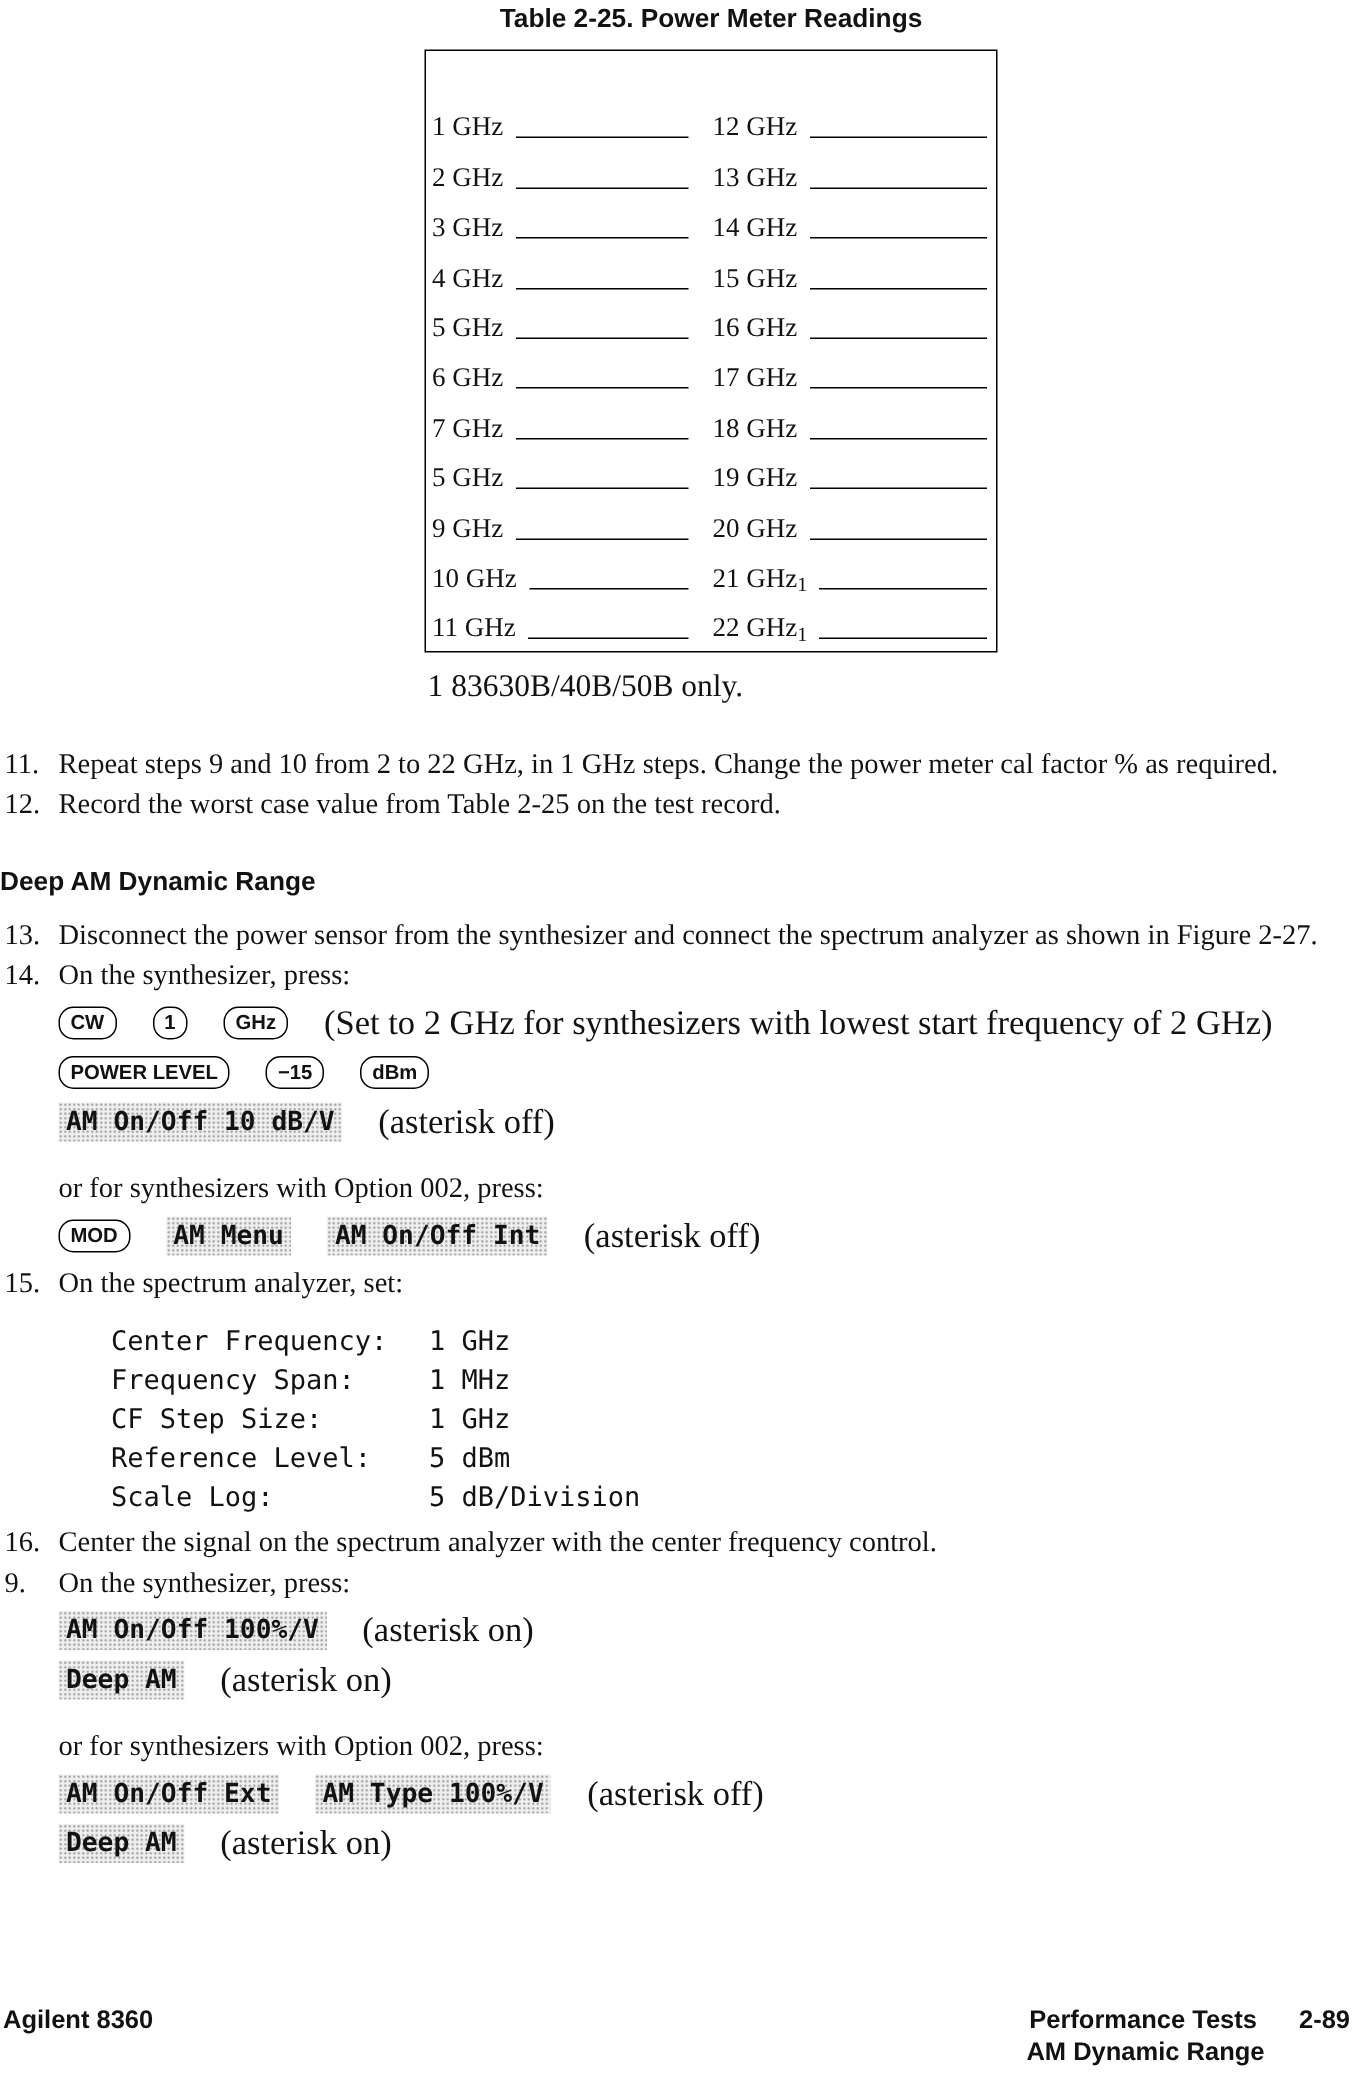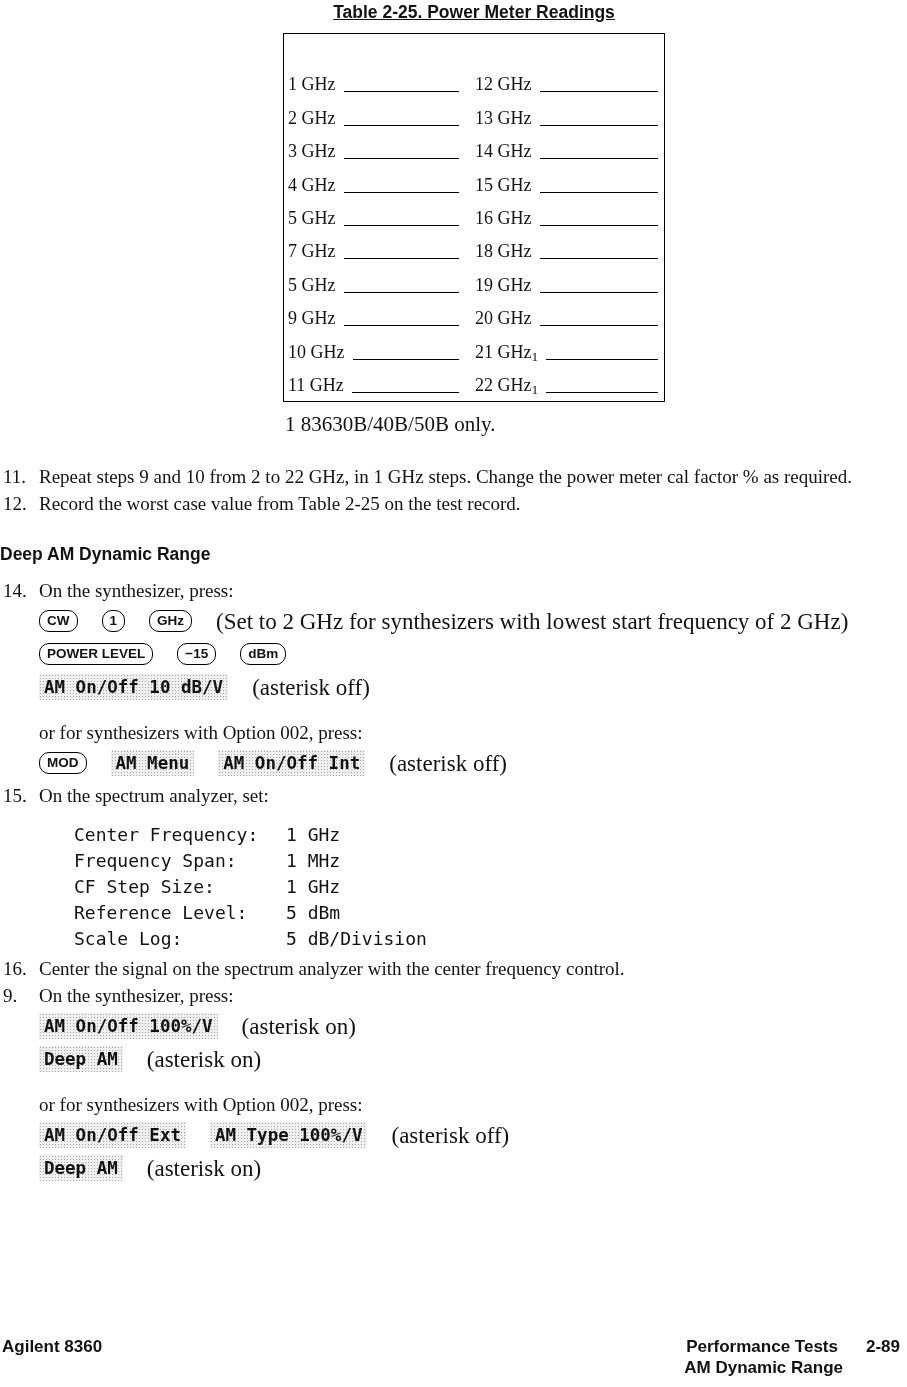--- a/index.html
+++ b/index.html
@@ -9,21 +9,21 @@
     font-family:"Liberation Serif", serif;
     font-size:19px; line-height:27px;
     position:relative; overflow:hidden;
   }
 
   
   .doc-title {
     width:382px; margin:2px 0 0 283px;
     text-align:center;
     font-family:"Liberation Sans", sans-serif;
-    font-weight:bold; font-size:17.5px; line-height:20px;text-decoration:underline;
+    font-weight:bold; font-size:17.5px; line-height:20px;
   }
   .pm-table {
     box-sizing:border-box;
     width:382px; margin:11px 0 0 283px;
     border:1.3px solid #000;
     padding:28px 6px 5px 4px;
   }
   .trow { display:flex; height:33.4px; align-items:flex-end; }
   .tcell { display:flex; align-items:flex-end; }
   .tcell.left  { width:172px; }
@@ -135,20 +135,30 @@
         <span class="tlabel">5 GHz</span>
         <span class="blank"></span>
       </div>
     <div class="tcell right">
         <span class="tlabel">16 GHz</span>
         <span class="blank"></span>
       </div>
   </div>
   <div class="trow">
     <div class="tcell left">
+        <span class="tlabel">6 GHz</span>
+        <span class="blank"></span>
+      </div>
+    <div class="tcell right">
+        <span class="tlabel">17 GHz</span>
+        <span class="blank"></span>
+      </div>
+  </div>
+  <div class="trow">
+    <div class="tcell left">
         <span class="tlabel">7 GHz</span>
         <span class="blank"></span>
       </div>
     <div class="tcell right">
         <span class="tlabel">18 GHz</span>
         <span class="blank"></span>
       </div>
   </div>
   <div class="trow">
     <div class="tcell left">
@@ -203,20 +213,24 @@
     <div class="step-body">Repeat steps 9 and 10 from 2 to 22 GHz, in 1 GHz steps. Change the power meter cal factor % as required.</div>
   </div>
 
   <div class="step">
     <div class="step-num">12.</div>
     <div class="step-body">Record the worst case value from Table 2-25 on the test record.</div>
   </div>
 
   <div class="section-heading">Deep AM Dynamic Range</div>
 
+  <div class="step">
+    <div class="step-num">13.</div>
+    <div class="step-body">Disconnect the power sensor from the synthesizer and connect the spectrum analyzer as shown in Figure 2-27.</div>
+  </div>
 
   <div class="step">
     <div class="step-num">14.</div>
     <div class="step-body">
       <div>On the synthesizer, press:</div>
       <div class="keyline">
         <span class="hardkey">CW</span>
         <span class="hardkey">1</span>
         <span class="hardkey">GHz</span>
         <span class="note">(Set to 2 GHz for synthesizers with lowest start frequency of 2 GHz)</span>

